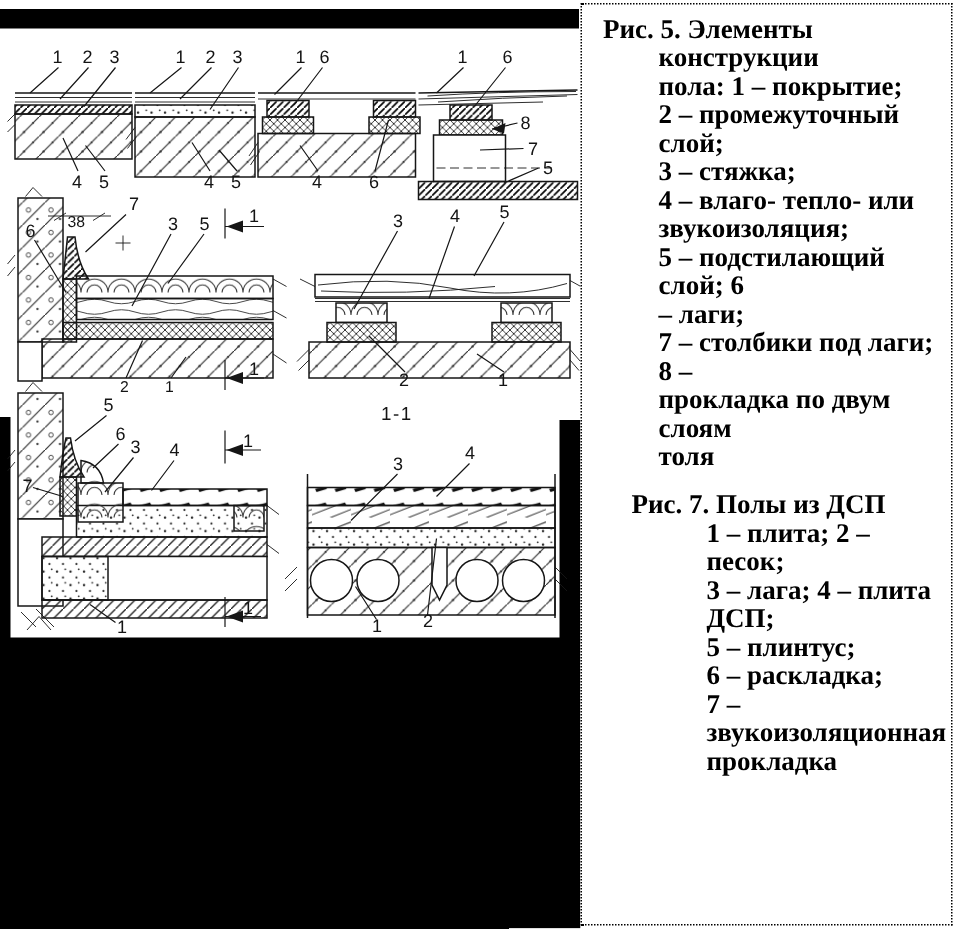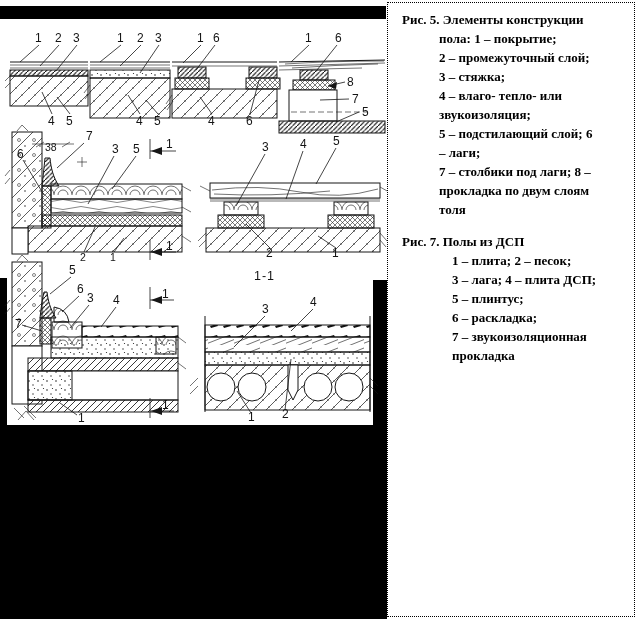--- a/index.html
+++ b/index.html
@@ -1,25 +1,25 @@
 <!DOCTYPE html>
 <html><head>
 <meta charset="utf-8">
 <style>
   html,body{margin:0;padding:0;background:#fff;}
   .page{position:relative;width:637px;height:619px;background:#fff;overflow:hidden;
         font-family:"Liberation Sans",sans-serif;}
   .art{position:absolute;left:0;top:0;}
   .panel{position:absolute;left:387px;top:2px;width:248px;height:615px;box-sizing:border-box;
          border:1px dotted #000;background:#fff;padding:7px 3px 0 7px;}
-  .cap{font-family:"Liberation Serif",serif;font-weight:bold;font-size:13px;line-height:19px;
+  .cap{font-family:"Liberation Serif",serif;font-weight:bold;font-size:18px;line-height:19px;
        color:#000;white-space:pre-line;margin:0 0 13px 0;}
   .cap1{padding-left:44px;text-indent:-37px;}
   .cap2{padding-left:60px;text-indent:-53px;}
-  .cap3{padding-left:57px;text-indent:-50px;}
+  .cap3{padding-left:57px;text-indent:-50px;margin-left:19px;}
   svg text{font-family:"Liberation Sans",sans-serif;font-size:12px;fill:#141414;}
   svg .s11{font-size:10.5px;}
   svg .sec{font-size:12.5px;letter-spacing:1px;}
   .ln{stroke:#161616;stroke-width:1;fill:none;}
   .th{stroke:#161616;stroke-width:.6;fill:none;}
   .ldr{stroke:#161616;stroke-width:.8;fill:none;}
   .pr{stroke:#161616;stroke-width:1;}
   .wh{fill:#fff;stroke:#161616;stroke-width:1;}
 </style>
 </head>

